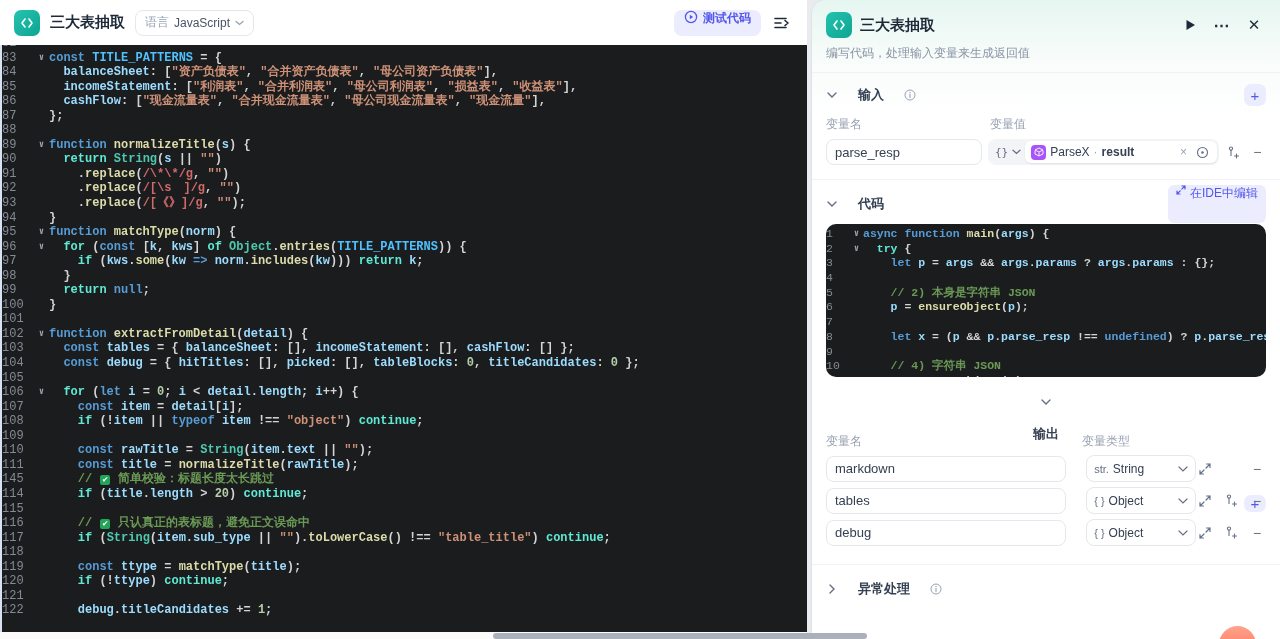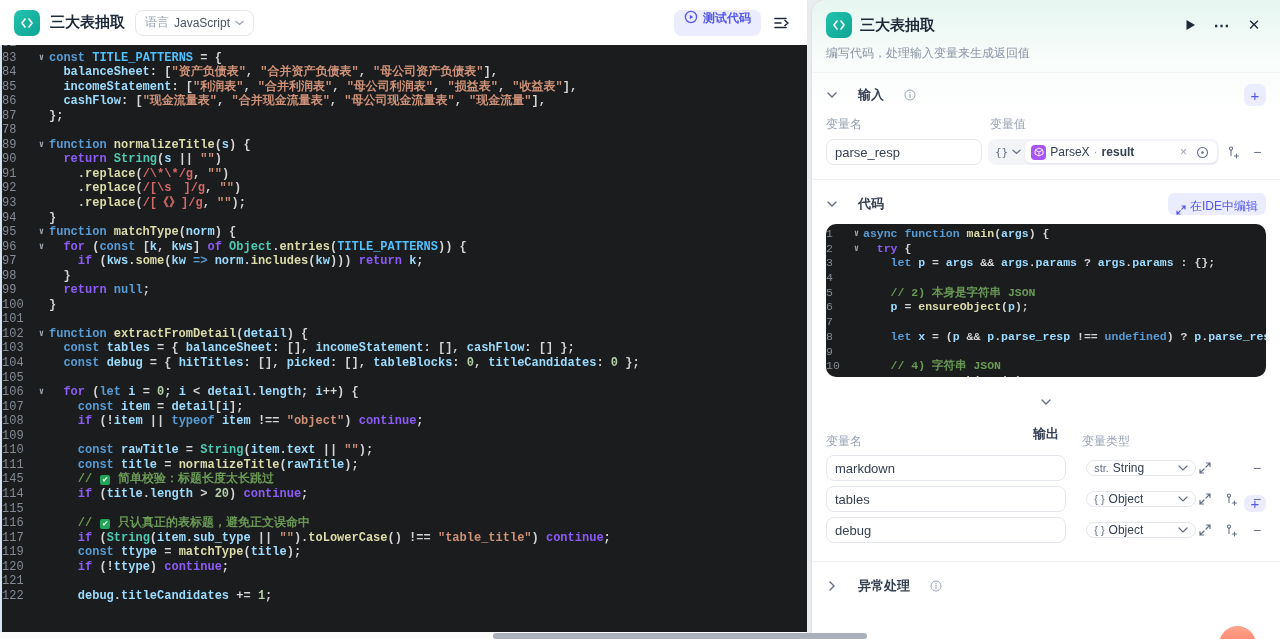--- a/index.html
+++ b/index.html
@@ -22,21 +22,21 @@
   .panel-toggle { width:22px; height:22px; display:flex; align-items:center; justify-content:center; cursor:pointer; }
 
   .editor { position:absolute; left:0; top:45px; width:807px; height:587px; background:#1B1C1E;
     overflow:hidden; border-left:2px solid #D9E2F2; }
   .code-lines { margin-top:-9px; }
   .cl { display:flex; height:14.55px; line-height:14.55px; white-space:pre;
     font-family:"Liberation Mono","DejaVu Sans Mono",monospace; font-size:12px; font-weight:bold; }
   .cl .ln { width:32px; color:#848B94; flex:0 0 auto; font-weight:normal; }
   .cl .fd { width:15px; text-align:center; color:#9BA3AD; font-size:9px; flex:0 0 auto; }
   .cl .cd { flex:1; overflow:hidden; }
-  .tk-k{color:#569CD6} .tk-c{color:#8b5cf6} .tk-f{color:#DCDCAA} .tk-t{color:#4EC9B0}
+  .tk-k{color:#569CD6} .tk-c{color:#5eead4} .tk-f{color:#DCDCAA} .tk-t{color:#4EC9B0}
   .tk-v{color:#9CDCFE} .tk-s{color:#CE9178} .tk-m{color:#6A9955} .tk-n{color:#B5CEA8}
   .tk-r{color:#D16969} .tk-p{color:#D4D4D4} .tk-w{color:#4FC1FF}
   .tk-e{ background:#23A559; color:#fff; border-radius:2px; font-size:9px; padding:0 2px; margin:0 1px; }
 
   .hscroll-track { position:absolute; left:0; top:632px; width:807px; height:7px; background:#FBFBFC; }
   .hthumb { position:absolute; left:493px; top:633px; width:374px; height:6px; border-radius:3px;
     background:#ABB1BA; z-index:60; cursor:pointer; }
 
   
   .right-panel { position:absolute; left:812px; top:0; width:468px; height:639px;
@@ -75,35 +75,35 @@
     align-items:center; justify-content:center; flex:0 0 auto; }
   .val-chip .nname { font-size:12px; color:#354052; }
   .val-chip .dot { color:#98A2B3; font-size:12px; }
   .val-chip .vname { font-size:12px; font-weight:bold; color:#354052; flex:1; }
   .val-chip .x { color:#98A2B3; font-size:12px; cursor:pointer; padding:0 2px; }
   .icon-btn { display:flex; align-items:center; justify-content:center; width:18px; height:18px;
     color:#667085; cursor:pointer; }
   .minus-btn { width:18px; height:18px; display:flex; align-items:center; justify-content:center;
     color:#667085; font-size:14px; cursor:pointer; }
 
-  .ide-btn { margin-left:auto; display:flex; align-items:flex-end; gap:4px; background:#EBECFD; color:#5357EB;
-    height:22px; border-radius:6px; padding:0 8px; font-size:12px; cursor:pointer; }
+  .ide-btn { margin-left:auto; display:flex; align-items:flex-start; gap:4px; background:#EBECFD; color:#5357EB;
+    height:38px; border-radius:6px; padding:0 8px; font-size:12px; cursor:pointer; }
 
   .code-preview { margin-top:8px; background:#1B1C1E; border-radius:10px; height:153px; overflow:hidden;
     padding-top:3px; }
   .code-preview .cl { height:14.7px; line-height:14.7px; font-size:11.5px; }
   .code-preview .cl .ln { width:24px; }
   .code-preview .cl .fd { width:13px; }
 
   .out-head { margin-top:22px;flex-direction:column; }
   .out-cols { margin-top:10px; }
   .out-cols .c1 { width:256px; }
   .out-row { display:flex; align-items:center; margin-top:5px; }
   .out-name { width:250px; }
-  .type-sel { display:flex; align-items:center; width:114px; height:16px; border:1px solid #E4E7EC;
+  .type-sel { display:flex; align-items:center; width:114px; height:27px; border:1px solid #E4E7EC;
     border-radius:8px; background:#fff; padding:0 7px; cursor:pointer;margin-left:20px; }
   .type-sel .pfx { color:#667085; font-size:11px; margin-right:4px; font-family:"Liberation Sans",sans-serif; }
   .type-sel .tname { color:#354052; font-size:12px; flex:1; }
   .type-sel .schev { color:#667085; display:flex; }
   .row-icons { display:flex; align-items:center; gap:8px; }
   .ph18 { width:18px; height:18px; }
 
   .err-head { margin-top:12px; }
 
   .float-bubble { position:absolute; left:1219px; top:626px; width:37px; height:37px; border-radius:50%;
@@ -144,21 +144,21 @@
   </div>
 
   <div class="editor">
     <div class="code-lines" id="main-editor">
         <div class="cl"><span class="ln">82</span><span class="fd"></span><span class="cd"></span></div>
         <div class="cl"><span class="ln">83</span><span class="fd">∨</span><span class="cd"><span class="tk-k">const</span><span class="tk-p"> </span><span class="tk-w">TITLE_PATTERNS</span><span class="tk-p"> = {</span></span></div>
         <div class="cl"><span class="ln">84</span><span class="fd"></span><span class="cd"><span class="tk-p">  </span><span class="tk-v">balanceSheet</span><span class="tk-p">: [</span><span class="tk-s">"资产负债表"</span><span class="tk-p">, </span><span class="tk-s">"合并资产负债表"</span><span class="tk-p">, </span><span class="tk-s">"母公司资产负债表"</span><span class="tk-p">],</span></span></div>
         <div class="cl"><span class="ln">85</span><span class="fd"></span><span class="cd"><span class="tk-p">  </span><span class="tk-v">incomeStatement</span><span class="tk-p">: [</span><span class="tk-s">"利润表"</span><span class="tk-p">, </span><span class="tk-s">"合并利润表"</span><span class="tk-p">, </span><span class="tk-s">"母公司利润表"</span><span class="tk-p">, </span><span class="tk-s">"损益表"</span><span class="tk-p">, </span><span class="tk-s">"收益表"</span><span class="tk-p">],</span></span></div>
         <div class="cl"><span class="ln">86</span><span class="fd"></span><span class="cd"><span class="tk-p">  </span><span class="tk-v">cashFlow</span><span class="tk-p">: [</span><span class="tk-s">"现金流量表"</span><span class="tk-p">, </span><span class="tk-s">"合并现金流量表"</span><span class="tk-p">, </span><span class="tk-s">"母公司现金流量表"</span><span class="tk-p">, </span><span class="tk-s">"现金流量"</span><span class="tk-p">],</span></span></div>
         <div class="cl"><span class="ln">87</span><span class="fd"></span><span class="cd"><span class="tk-p">};</span></span></div>
-        <div class="cl"><span class="ln">78</span><span class="fd"></span><span class="cd"></span></div>
+        <div class="cl"><span class="ln">88</span><span class="fd"></span><span class="cd"></span></div>
         <div class="cl"><span class="ln">89</span><span class="fd">∨</span><span class="cd"><span class="tk-k">function</span><span class="tk-p"> </span><span class="tk-f">normalizeTitle</span><span class="tk-p">(</span><span class="tk-v">s</span><span class="tk-p">) {</span></span></div>
         <div class="cl"><span class="ln">90</span><span class="fd"></span><span class="cd"><span class="tk-p">  </span><span class="tk-c">return</span><span class="tk-p"> </span><span class="tk-t">String</span><span class="tk-p">(</span><span class="tk-v">s</span><span class="tk-p"> || </span><span class="tk-s">""</span><span class="tk-p">)</span></span></div>
         <div class="cl"><span class="ln">91</span><span class="fd"></span><span class="cd"><span class="tk-p">    .</span><span class="tk-f">replace</span><span class="tk-p">(</span><span class="tk-r">/\*\*/g</span><span class="tk-p">, </span><span class="tk-s">""</span><span class="tk-p">)</span></span></div>
         <div class="cl"><span class="ln">92</span><span class="fd"></span><span class="cd"><span class="tk-p">    .</span><span class="tk-f">replace</span><span class="tk-p">(</span><span class="tk-r">/[\s　]/g</span><span class="tk-p">, </span><span class="tk-s">""</span><span class="tk-p">)</span></span></div>
         <div class="cl"><span class="ln">93</span><span class="fd"></span><span class="cd"><span class="tk-p">    .</span><span class="tk-f">replace</span><span class="tk-p">(</span><span class="tk-r">/[《》]/g</span><span class="tk-p">, </span><span class="tk-s">""</span><span class="tk-p">);</span></span></div>
         <div class="cl"><span class="ln">94</span><span class="fd"></span><span class="cd"><span class="tk-p">}</span></span></div>
         <div class="cl"><span class="ln">95</span><span class="fd">∨</span><span class="cd"><span class="tk-k">function</span><span class="tk-p"> </span><span class="tk-f">matchType</span><span class="tk-p">(</span><span class="tk-v">norm</span><span class="tk-p">) {</span></span></div>
         <div class="cl"><span class="ln">96</span><span class="fd">∨</span><span class="cd"><span class="tk-p">  </span><span class="tk-c">for</span><span class="tk-p"> (</span><span class="tk-k">const</span><span class="tk-p"> [</span><span class="tk-v">k</span><span class="tk-p">, </span><span class="tk-v">kws</span><span class="tk-p">] </span><span class="tk-c">of</span><span class="tk-p"> </span><span class="tk-t">Object</span><span class="tk-p">.</span><span class="tk-f">entries</span><span class="tk-p">(</span><span class="tk-w">TITLE_PATTERNS</span><span class="tk-p">)) {</span></span></div>
         <div class="cl"><span class="ln">97</span><span class="fd"></span><span class="cd"><span class="tk-p">    </span><span class="tk-c">if</span><span class="tk-p"> (</span><span class="tk-v">kws</span><span class="tk-p">.</span><span class="tk-f">some</span><span class="tk-p">(</span><span class="tk-v">kw</span><span class="tk-p"> </span><span class="tk-k">=&gt;</span><span class="tk-p"> </span><span class="tk-v">norm</span><span class="tk-p">.</span><span class="tk-f">includes</span><span class="tk-p">(</span><span class="tk-v">kw</span><span class="tk-p">))) </span><span class="tk-c">return</span><span class="tk-p"> </span><span class="tk-v">k</span><span class="tk-p">;</span></span></div>
         <div class="cl"><span class="ln">98</span><span class="fd"></span><span class="cd"><span class="tk-p">  }</span></span></div>
@@ -173,20 +173,21 @@
         <div class="cl"><span class="ln">107</span><span class="fd"></span><span class="cd"><span class="tk-p">    </span><span class="tk-k">const</span><span class="tk-p"> </span><span class="tk-v">item</span><span class="tk-p"> = </span><span class="tk-v">detail</span><span class="tk-p">[</span><span class="tk-v">i</span><span class="tk-p">];</span></span></div>
         <div class="cl"><span class="ln">108</span><span class="fd"></span><span class="cd"><span class="tk-p">    </span><span class="tk-c">if</span><span class="tk-p"> (!</span><span class="tk-v">item</span><span class="tk-p"> || </span><span class="tk-k">typeof</span><span class="tk-p"> </span><span class="tk-v">item</span><span class="tk-p"> !== </span><span class="tk-s">"object"</span><span class="tk-p">) </span><span class="tk-c">continue</span><span class="tk-p">;</span></span></div>
         <div class="cl"><span class="ln">109</span><span class="fd"></span><span class="cd"></span></div>
         <div class="cl"><span class="ln">110</span><span class="fd"></span><span class="cd"><span class="tk-p">    </span><span class="tk-k">const</span><span class="tk-p"> </span><span class="tk-v">rawTitle</span><span class="tk-p"> = </span><span class="tk-t">String</span><span class="tk-p">(</span><span class="tk-v">item</span><span class="tk-p">.</span><span class="tk-v">text</span><span class="tk-p"> || </span><span class="tk-s">""</span><span class="tk-p">);</span></span></div>
         <div class="cl"><span class="ln">111</span><span class="fd"></span><span class="cd"><span class="tk-p">    </span><span class="tk-k">const</span><span class="tk-p"> </span><span class="tk-v">title</span><span class="tk-p"> = </span><span class="tk-f">normalizeTitle</span><span class="tk-p">(</span><span class="tk-v">rawTitle</span><span class="tk-p">);</span></span></div>
         <div class="cl"><span class="ln">145</span><span class="fd"></span><span class="cd"><span class="tk-m">    // </span><span class="tk-e">✔</span><span class="tk-m"> 简单校验：标题长度太长跳过</span></span></div>
         <div class="cl"><span class="ln">114</span><span class="fd"></span><span class="cd"><span class="tk-p">    </span><span class="tk-c">if</span><span class="tk-p"> (</span><span class="tk-v">title</span><span class="tk-p">.</span><span class="tk-v">length</span><span class="tk-p"> &gt; </span><span class="tk-n">20</span><span class="tk-p">) </span><span class="tk-c">continue</span><span class="tk-p">;</span></span></div>
         <div class="cl"><span class="ln">115</span><span class="fd"></span><span class="cd"></span></div>
         <div class="cl"><span class="ln">116</span><span class="fd"></span><span class="cd"><span class="tk-m">    // </span><span class="tk-e">✔</span><span class="tk-m"> 只认真正的表标题，避免正文误命中</span></span></div>
         <div class="cl"><span class="ln">117</span><span class="fd"></span><span class="cd"><span class="tk-p">    </span><span class="tk-c">if</span><span class="tk-p"> (</span><span class="tk-t">String</span><span class="tk-p">(</span><span class="tk-v">item</span><span class="tk-p">.</span><span class="tk-v">sub_type</span><span class="tk-p"> || </span><span class="tk-s">""</span><span class="tk-p">).</span><span class="tk-f">toLowerCase</span><span class="tk-p">() !== </span><span class="tk-s">"table_title"</span><span class="tk-p">) </span><span class="tk-c">continue</span><span class="tk-p">;</span></span></div>
+        <div class="cl"><span class="ln">118</span><span class="fd"></span><span class="cd"></span></div>
         <div class="cl"><span class="ln">119</span><span class="fd"></span><span class="cd"><span class="tk-p">    </span><span class="tk-k">const</span><span class="tk-p"> </span><span class="tk-v">ttype</span><span class="tk-p"> = </span><span class="tk-f">matchType</span><span class="tk-p">(</span><span class="tk-v">title</span><span class="tk-p">);</span></span></div>
         <div class="cl"><span class="ln">120</span><span class="fd"></span><span class="cd"><span class="tk-p">    </span><span class="tk-c">if</span><span class="tk-p"> (!</span><span class="tk-v">ttype</span><span class="tk-p">) </span><span class="tk-c">continue</span><span class="tk-p">;</span></span></div>
         <div class="cl"><span class="ln">121</span><span class="fd"></span><span class="cd"></span></div>
         <div class="cl"><span class="ln">122</span><span class="fd"></span><span class="cd"><span class="tk-p">    </span><span class="tk-v">debug</span><span class="tk-p">.</span><span class="tk-v">titleCandidates</span><span class="tk-p"> += </span><span class="tk-n">1</span><span class="tk-p">;</span></span></div>
       </div>
   </div>
 
   <div class="hscroll-track"></div>
 </div>
 <div class="hthumb"></div>

